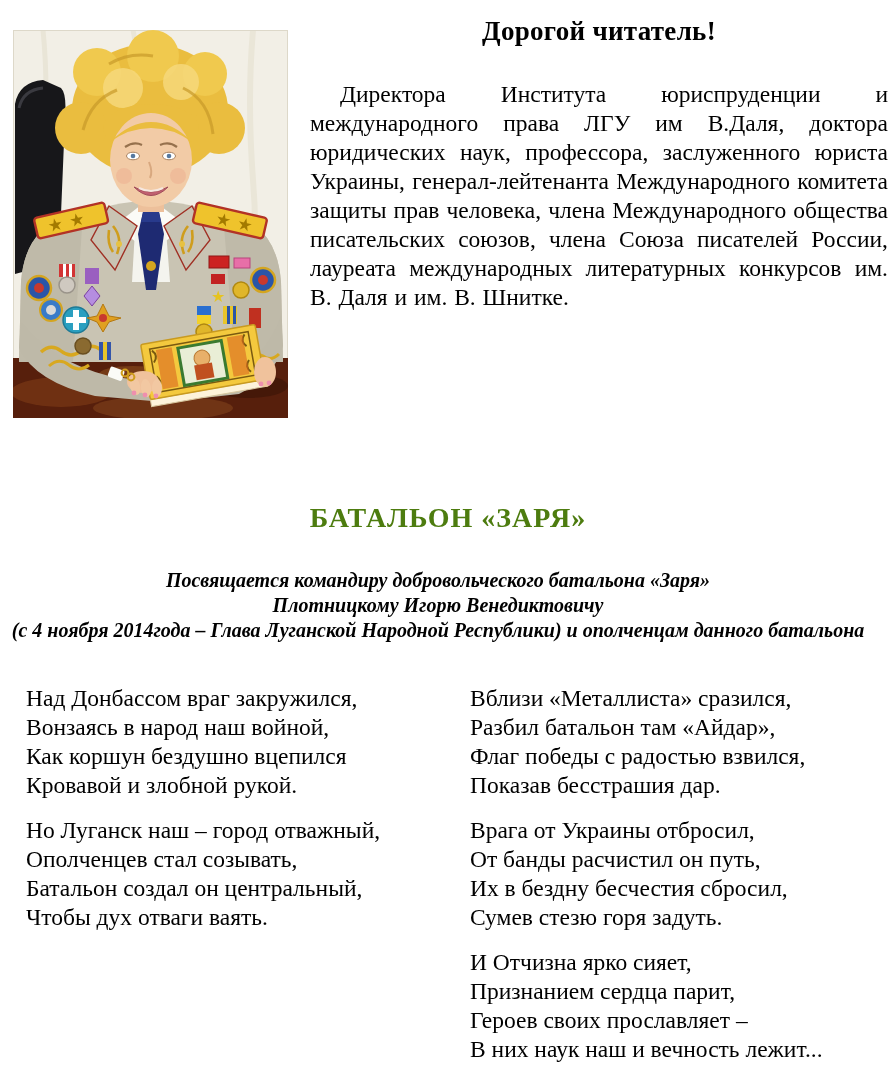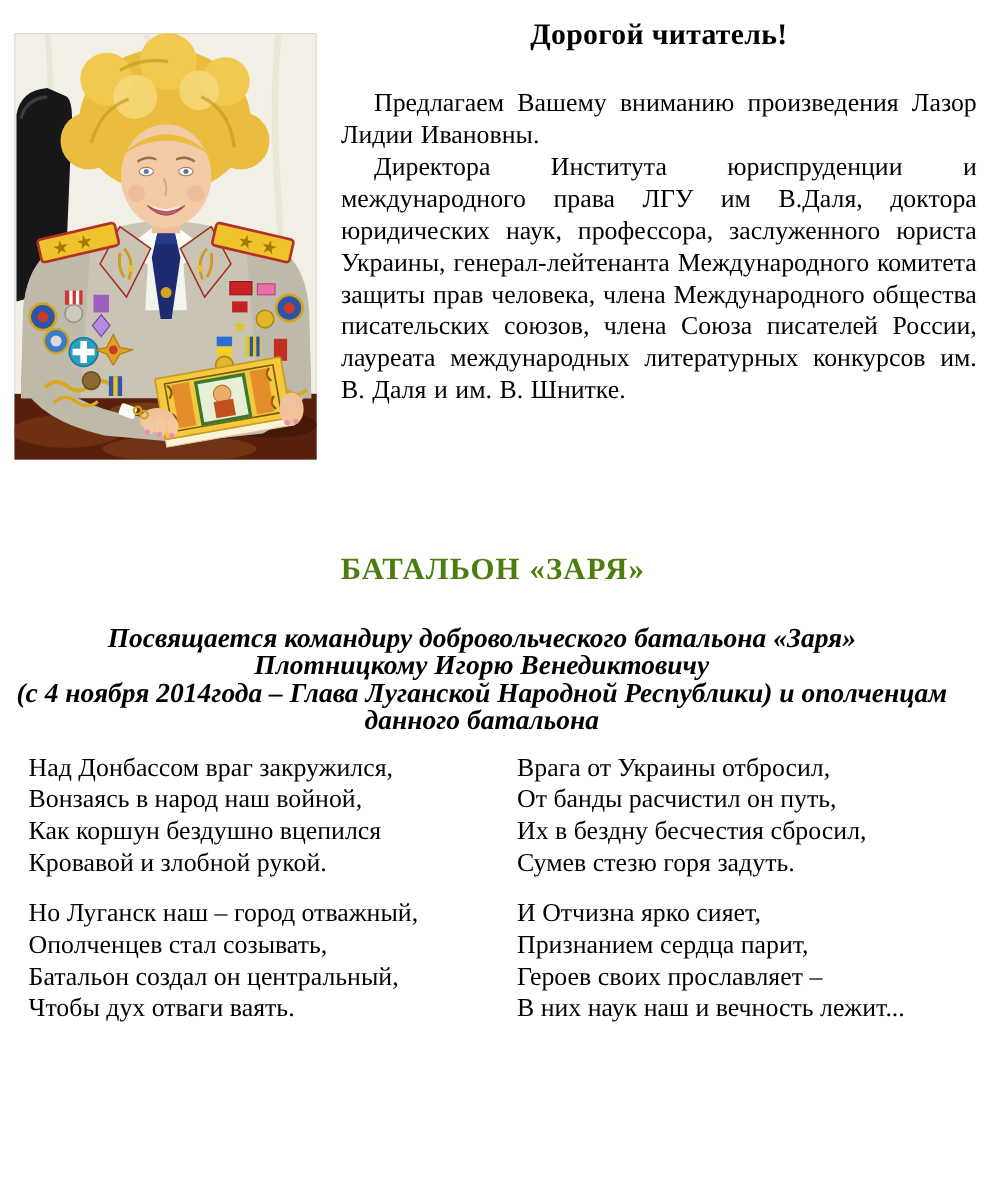--- a/index.html
+++ b/index.html
@@ -16,21 +16,21 @@
     position:absolute;left:310px;top:80px;width:578px;
     font-size:23.5px;line-height:29px;text-align:justify;word-spacing:1px;
   }
   .intro-text p{margin:0;text-indent:30px;}
   .battalion-heading{
     position:absolute;left:0;top:502px;width:896px;text-align:center;
     color:#4d7c0f;font-weight:bold;font-size:28px;letter-spacing:1px;
   }
   .dedication{
     position:absolute;left:0;top:568px;width:876px;text-align:center;
-    font-weight:bold;font-style:italic;font-size:25px;line-height:25px;
+    font-weight:bold;font-style:italic;font-size:20px;line-height:25px;
     white-space:pre-line;
   }
   .poem{position:absolute;left:26px;top:684px;width:860px;display:flex;}
   .poem-col{font-size:23.5px;line-height:29px;}
   .poem-col.left{width:444px;}
   .poem-col.right{flex:1;}
   .stanza{margin:0 0 16px 0;white-space:pre-line;}
 </style>
 </head>
 <body>
@@ -206,41 +206,44 @@
       <circle cx="248" cy="354" r="2.4" fill="#ee8fae"></circle>
       <circle cx="256" cy="353" r="2.4" fill="#ee8fae"></circle>
       <rect x="98" y="336" width="15" height="11" rx="2" fill="#fbfbf7" transform="rotate(20 98 336)"></rect>
       <circle cx="112" cy="343" r="3.4" fill="none" stroke="#cf9d1d" stroke-width="2"></circle>
       <circle cx="118" cy="347" r="3.4" fill="none" stroke="#cf9d1d" stroke-width="2"></circle>
     </g>
   </svg>
 
   <div class="intro-title">Дорогой читатель!</div>
   <div class="intro-text">
-    <p>Предлагаем Вашему вниманию произведения Лазор Лидии Ивановны.</p>
     <p>Директора Института юриспруденции и международного права ЛГУ им В.Даля, доктора юридических наук, профессора, заслуженного юриста Украины, генерал-лейтенанта Международного комитета защиты прав человека, члена Международного общества писательских союзов, члена Союза писателей России, лауреата международных литературных конкурсов им. В. Даля и им. В. Шнитке.</p>
   </div>
 
   <div class="battalion-heading">БАТАЛЬОН «ЗАРЯ»</div>
   <div class="dedication">Посвящается командиру добровольческого батальона «Заря»
 Плотницкому Игорю Венедиктовичу
 (с 4 ноября 2014года – Глава Луганской Народной Республики) и ополченцам данного батальона</div>
 
   <div class="poem">
     <div class="poem-col left">
       <div class="stanza">Над Донбассом враг закружился,
 Вонзаясь в народ наш войной,
 Как коршун бездушно вцепился
 Кровавой и злобной рукой.</div>
       <div class="stanza">Но Луганск наш – город отважный,
 Ополченцев стал созывать,
 Батальон создал он центральный,
 Чтобы дух отваги ваять.</div>
     </div>
     <div class="poem-col right">
+      <div class="stanza">Вблизи «Металлиста» сразился,
+Разбил батальон там «Айдар»,
+Флаг победы с радостью взвился,
+Показав бесстрашия дар.</div>
       <div class="stanza">Врага от Украины отбросил,
 От банды расчистил он путь,
 Их в бездну бесчестия сбросил,
 Сумев стезю горя задуть.</div>
       <div class="stanza">И Отчизна ярко сияет,
 Признанием сердца парит,
 Героев своих прославляет –
 В них наук наш и вечность лежит...</div>
     </div>
   </div>

